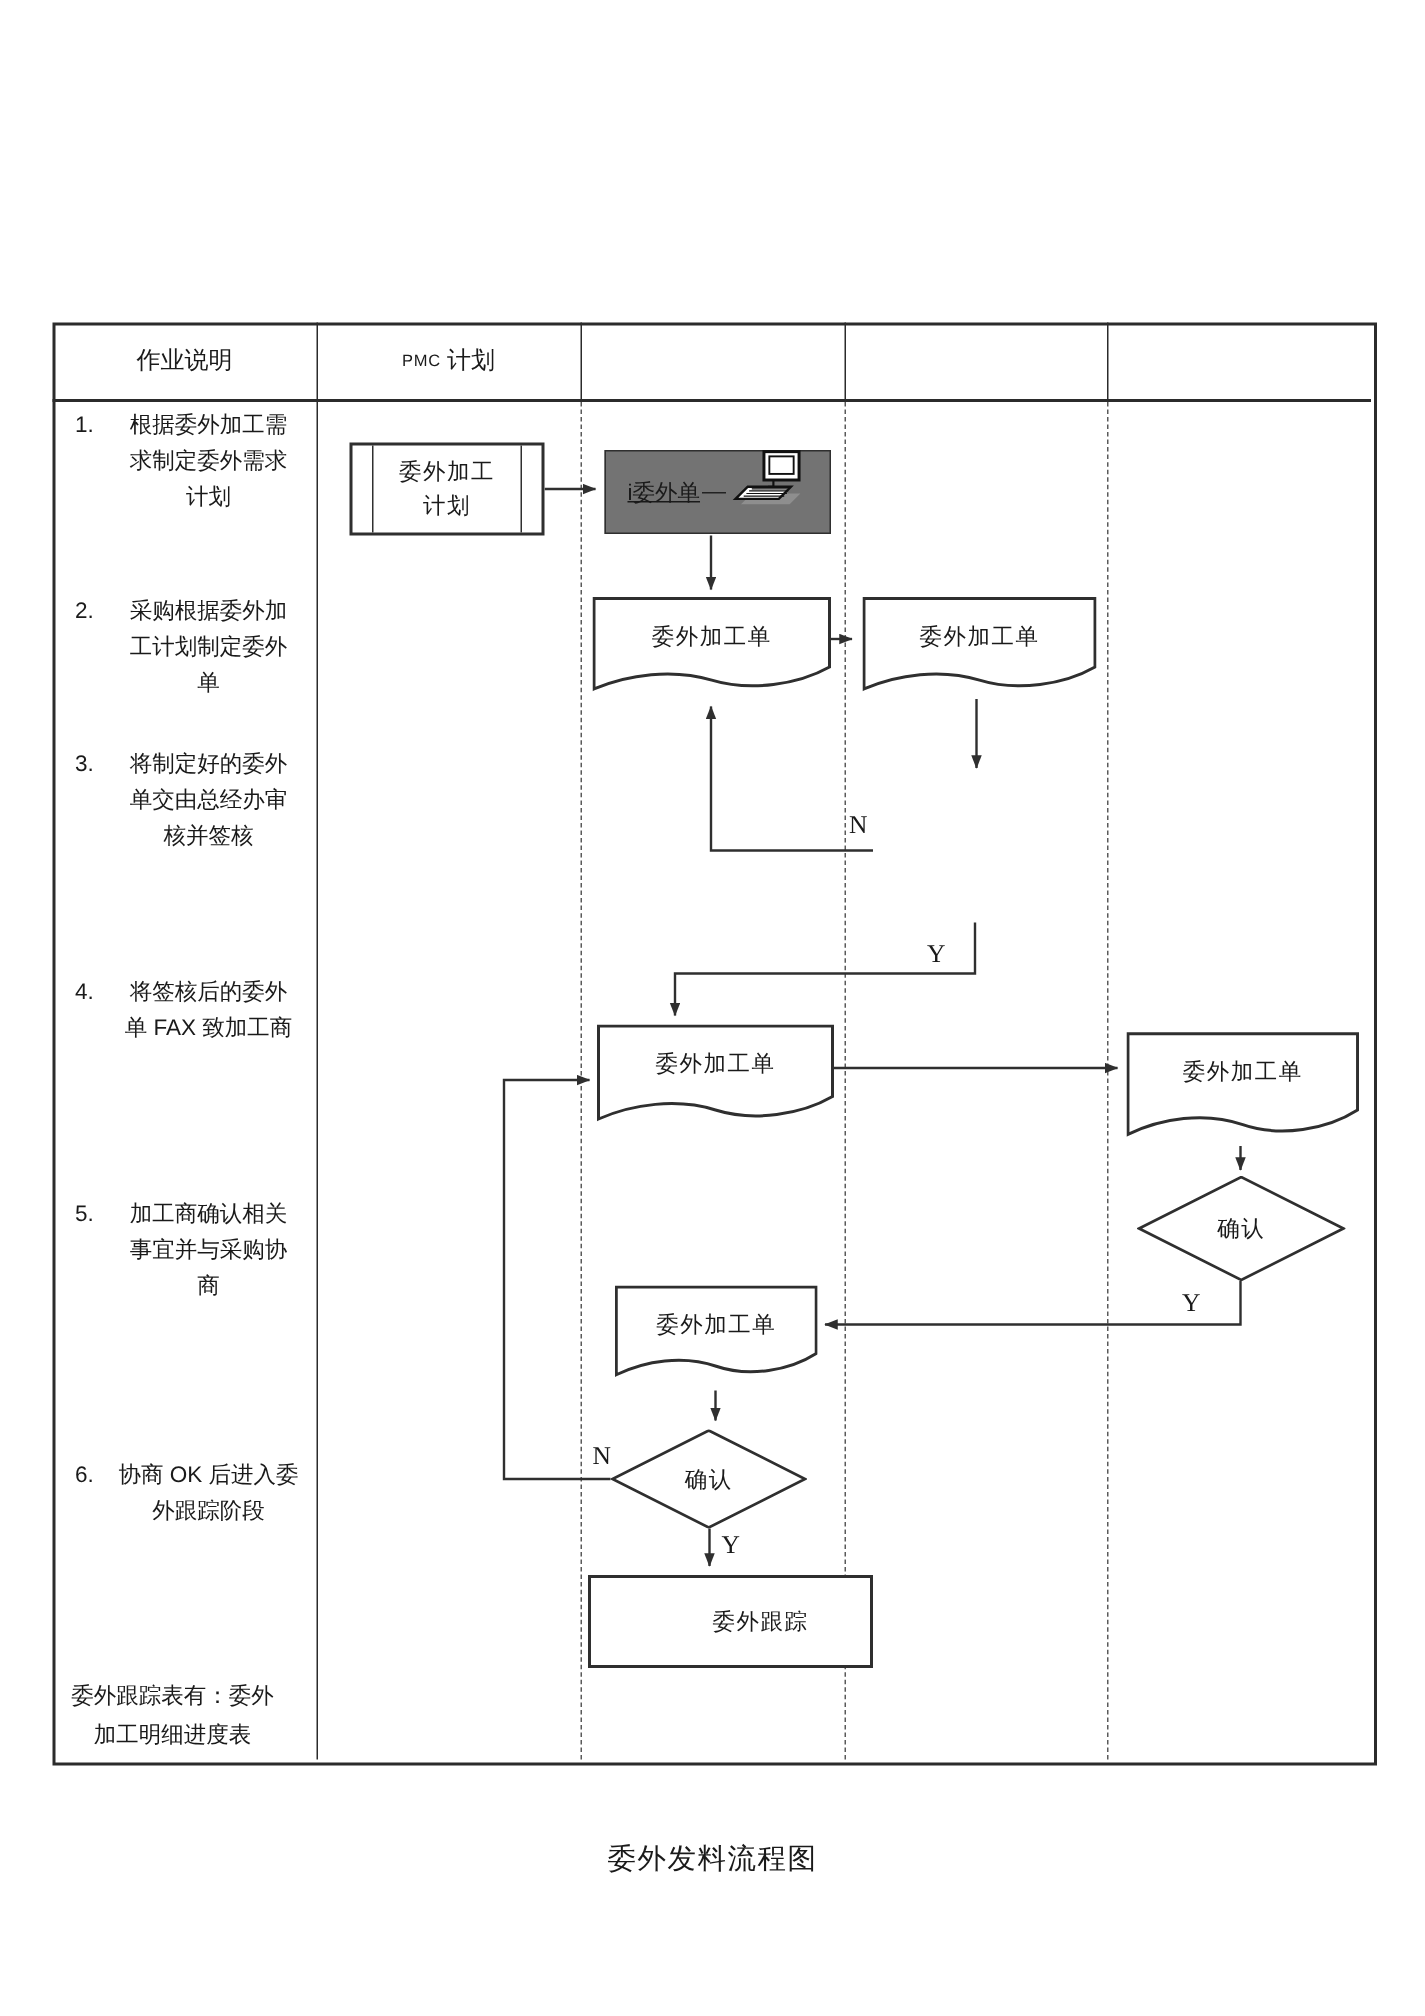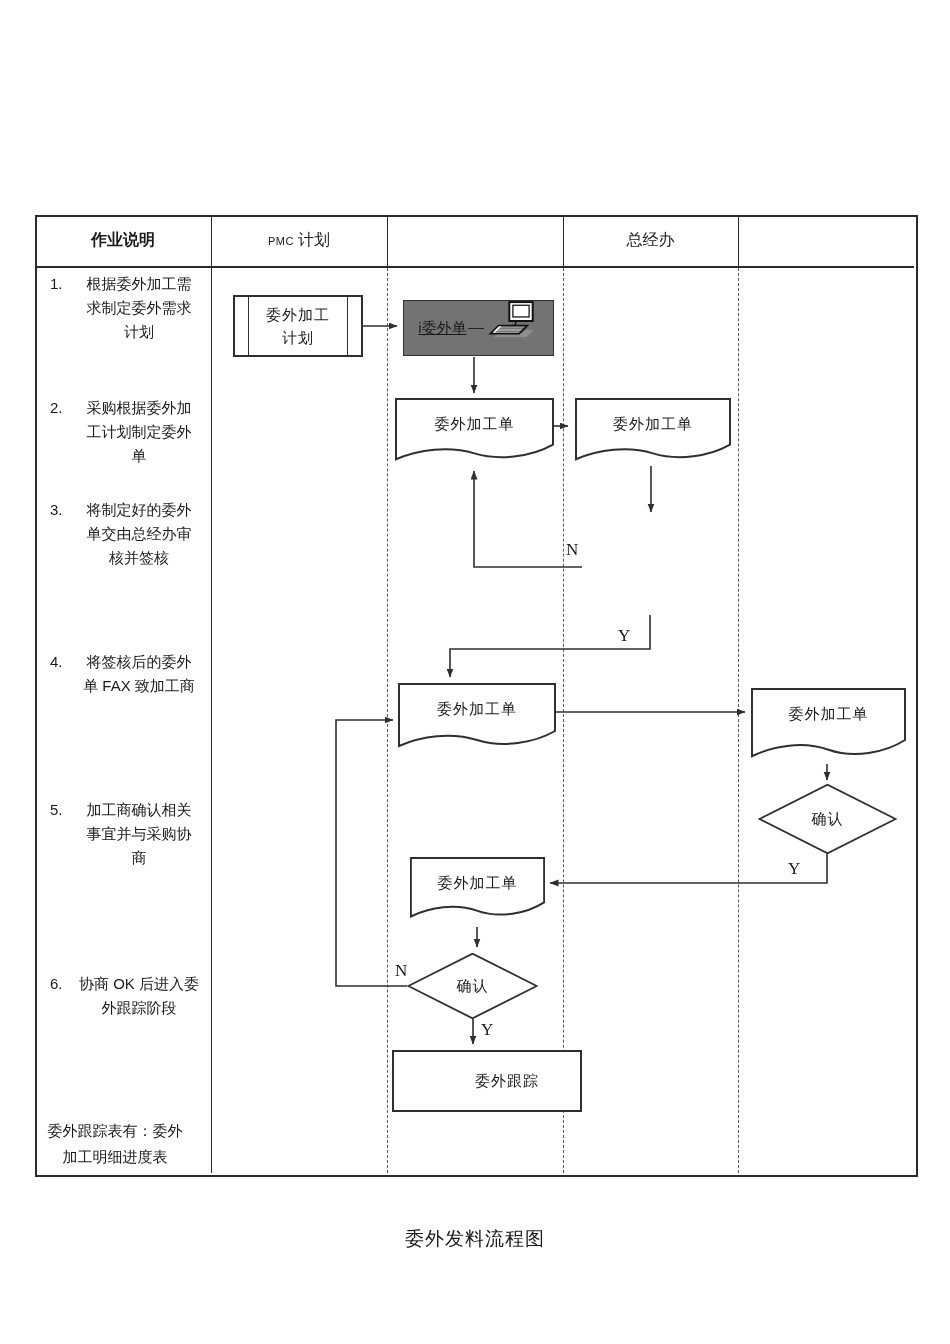--- a/index.html
+++ b/index.html
@@ -49,29 +49,26 @@
   <div class="tframe"></div>
   <div class="hline"></div>
   <div class="vsolid" style="left:211px;top:215px;height:958px;"></div>
   <div class="vsolid" style="left:387px;top:215px;height:51px;"></div>
   <div class="vsolid" style="left:563px;top:215px;height:51px;"></div>
   <div class="vsolid" style="left:738px;top:215px;height:51px;"></div>
   <div class="vdash" style="left:387px;top:268px;height:905px;"></div>
   <div class="vdash" style="left:563px;top:268px;height:905px;"></div>
   <div class="vdash" style="left:738px;top:268px;height:905px;"></div>
 
-  <div class="hcell" style="left:35px;width:176px;font-weight:bold;">
+  <div class="hcell" style="left:35px;width:176px;">
     <span>作业说明</span>
   </div>
   <div class="hcell" style="left:211px;width:176px;">
     <span class="sm">PMC</span>
     <span>计划</span>
-  </div>
-  <div class="hcell" style="left:563px;width:175px;">
-    <span>总经办</span>
   </div>
 
   <div class="step" style="top:272px;">
     <span class="no">1.</span>
     <span class="txt">根据委外加工需
 求制定委外需求
 计划</span>
   </div>
   <div class="step" style="top:396px;">
     <span class="no">2.</span>

